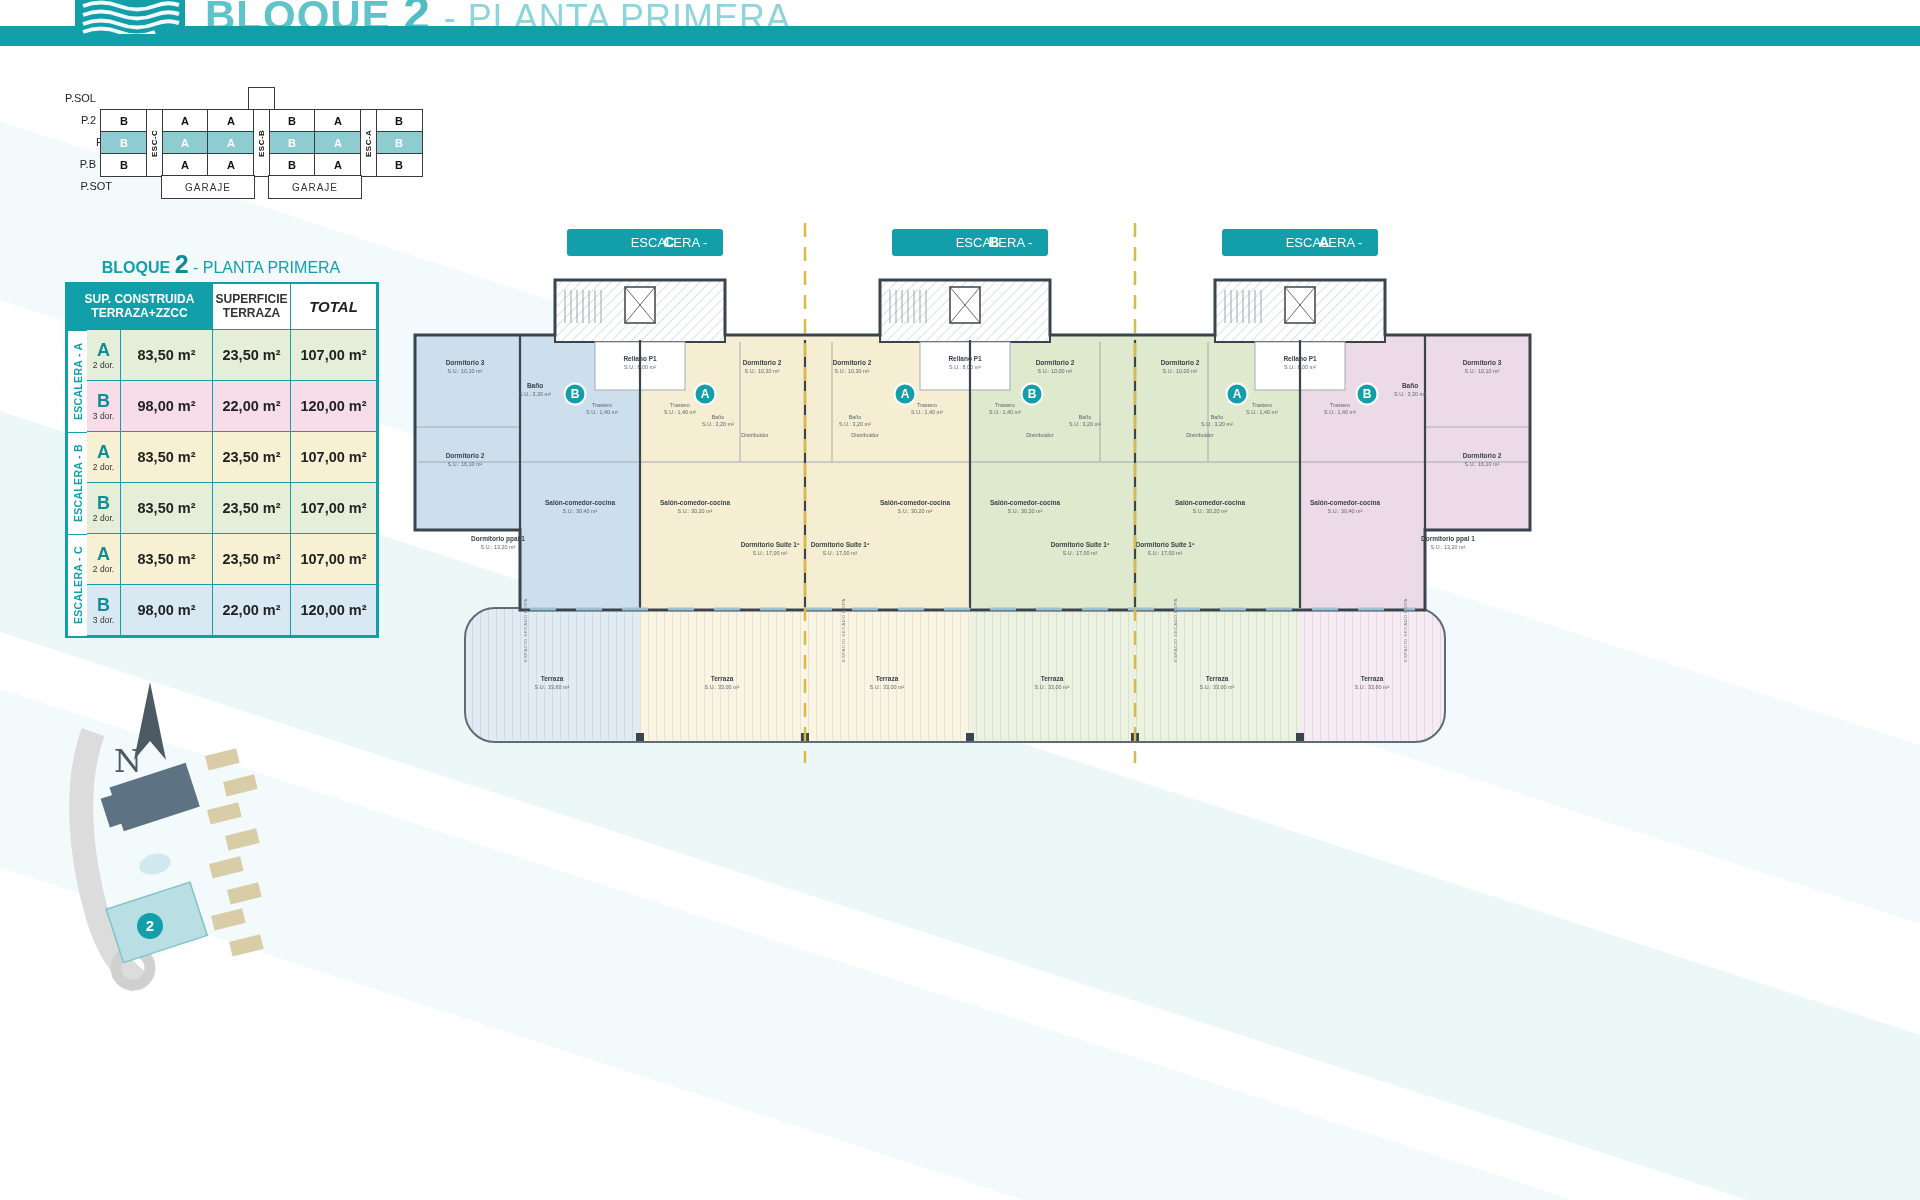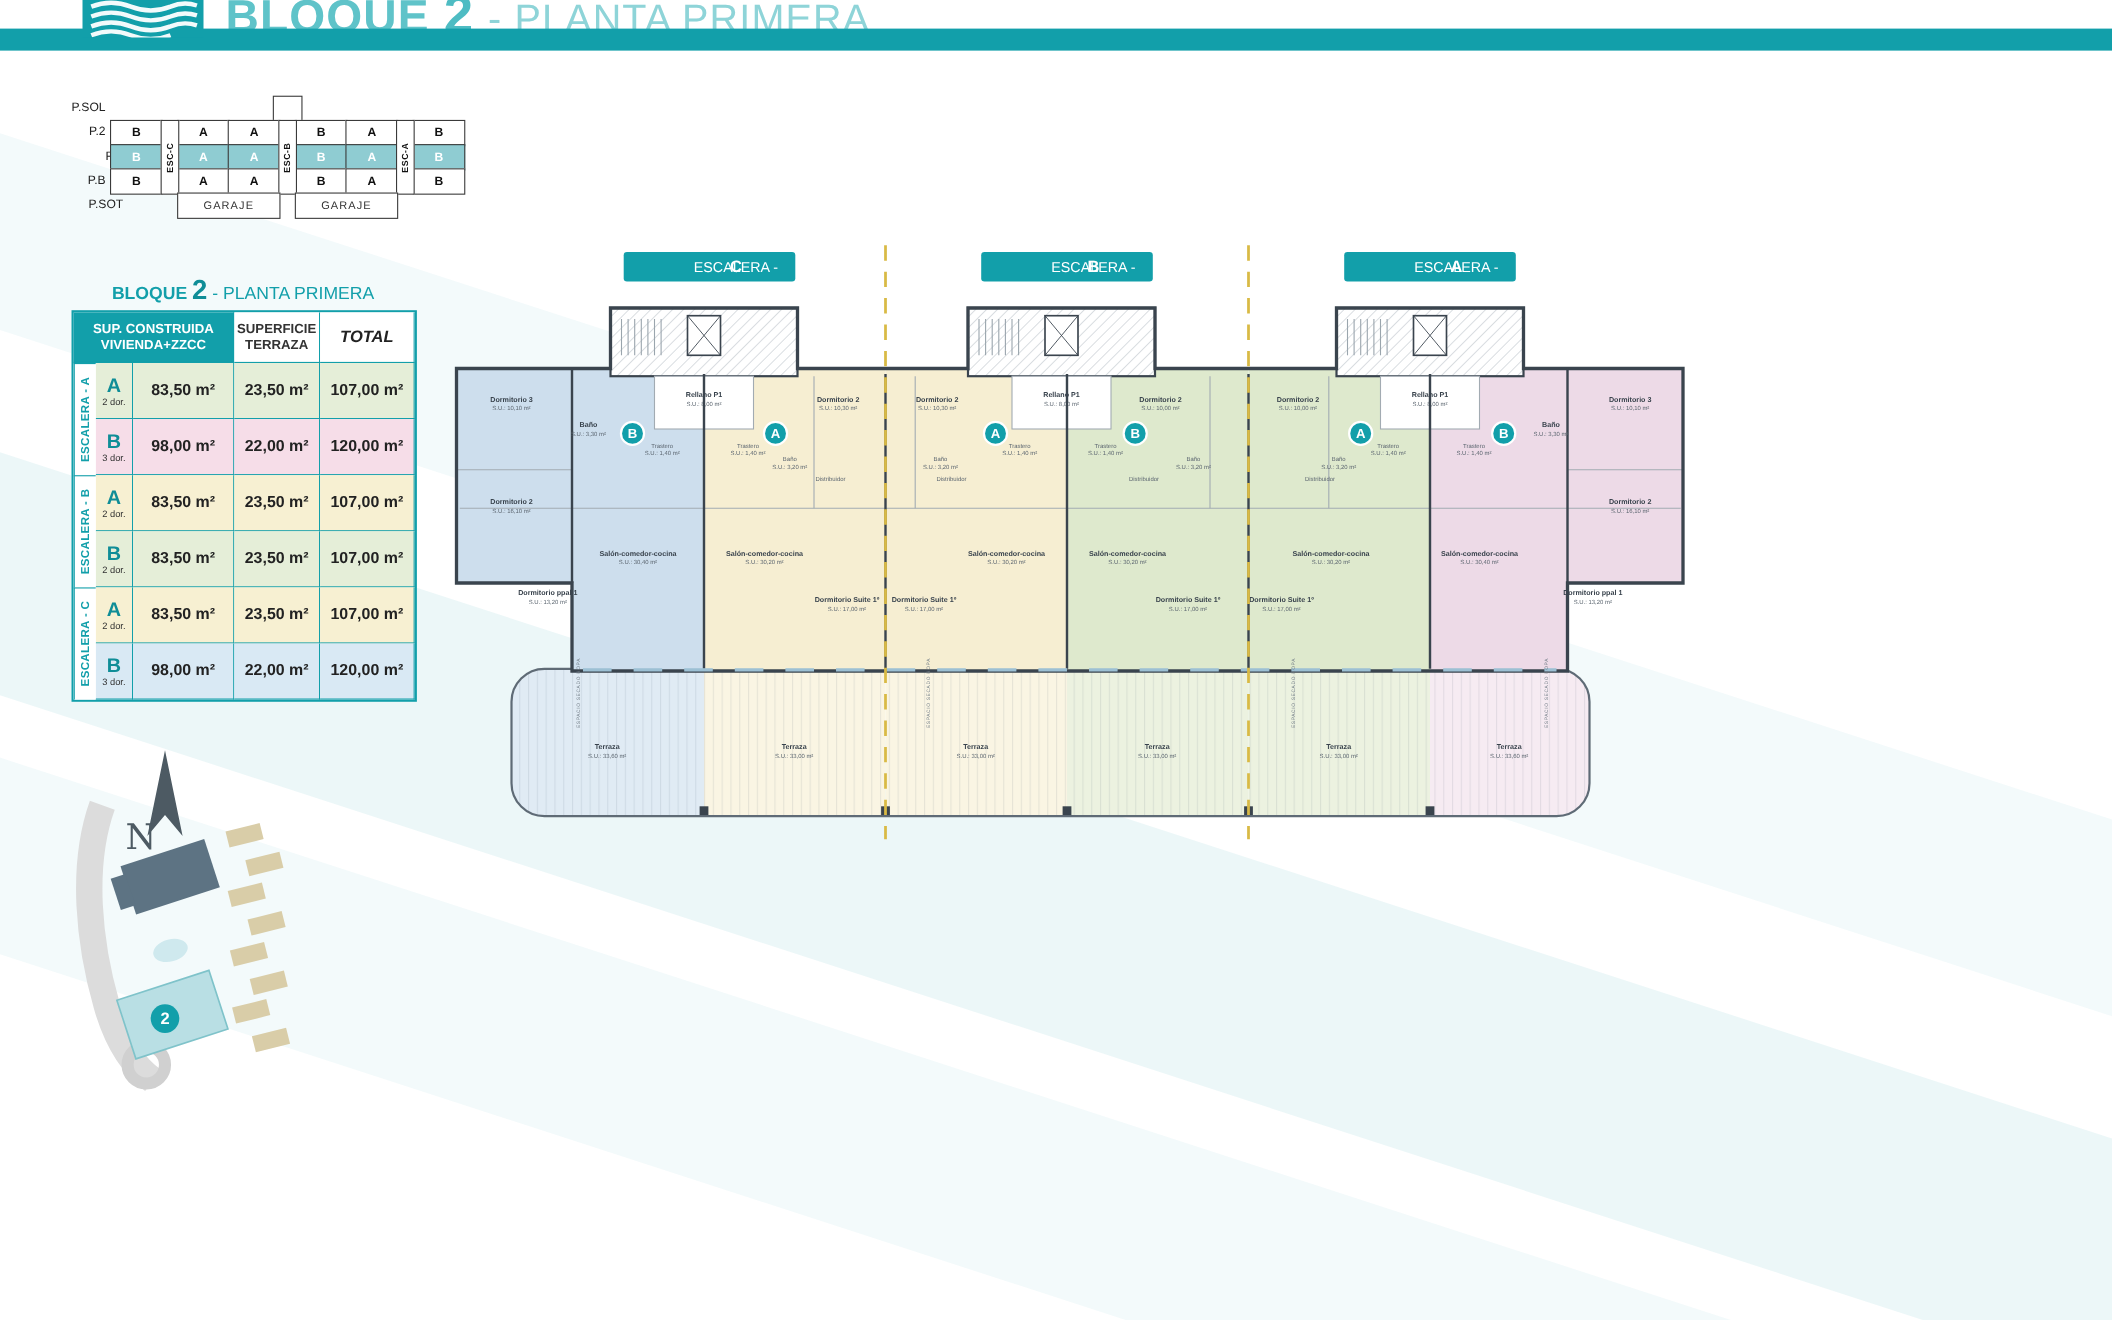--- a/index.html
+++ b/index.html
@@ -129,21 +129,21 @@
 
   <div class="stitle">
     <span class="b1">BLOQUE</span>
     <span class="b2">2</span>
     <span class="b3">- PLANTA PRIMERA</span>
   </div>
 
   <div class="stable">
     <div class="th" style="grid-column:1/4;grid-row:1;">
       <span>SUP. CONSTRUIDA</span>
-      <span>VIVIENDA+ZZCC</span>
+      <span>TERRAZA+ZZCC</span>
     </div>
     <div class="th2" style="grid-column:4;grid-row:1;">
       <span>SUPERFICIE</span>
       <span>TERRAZA</span>
     </div>
     <div class="th3" style="grid-column:5;grid-row:1;font-style:italic;">TOTAL</div>
 
     <div class="gl" style="grid-column:1;grid-row:2/4;">ESCALERA - A</div>
     <div class="gl" style="grid-column:1;grid-row:4/6;">ESCALERA - B</div>
     <div class="gl" style="grid-column:1;grid-row:6/8;">ESCALERA - C</div>

